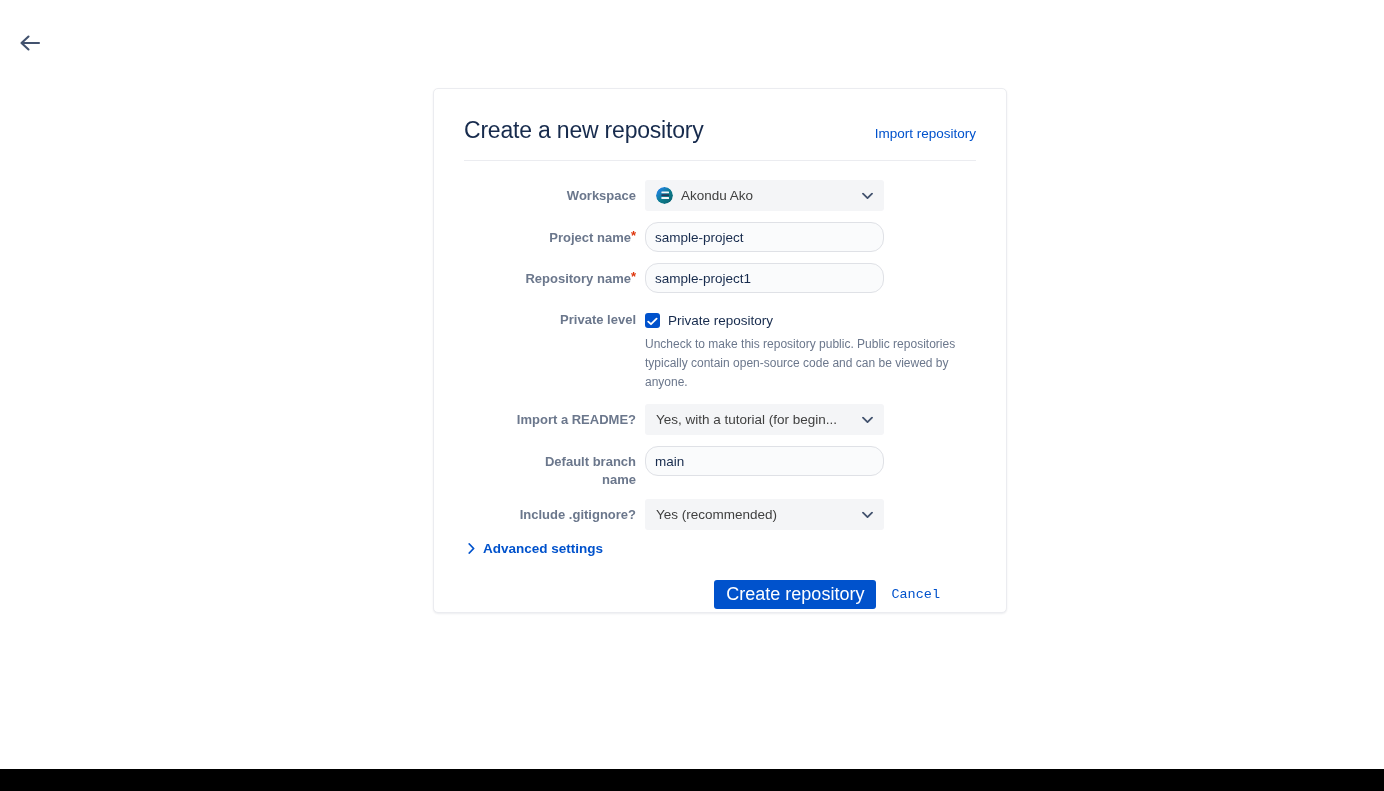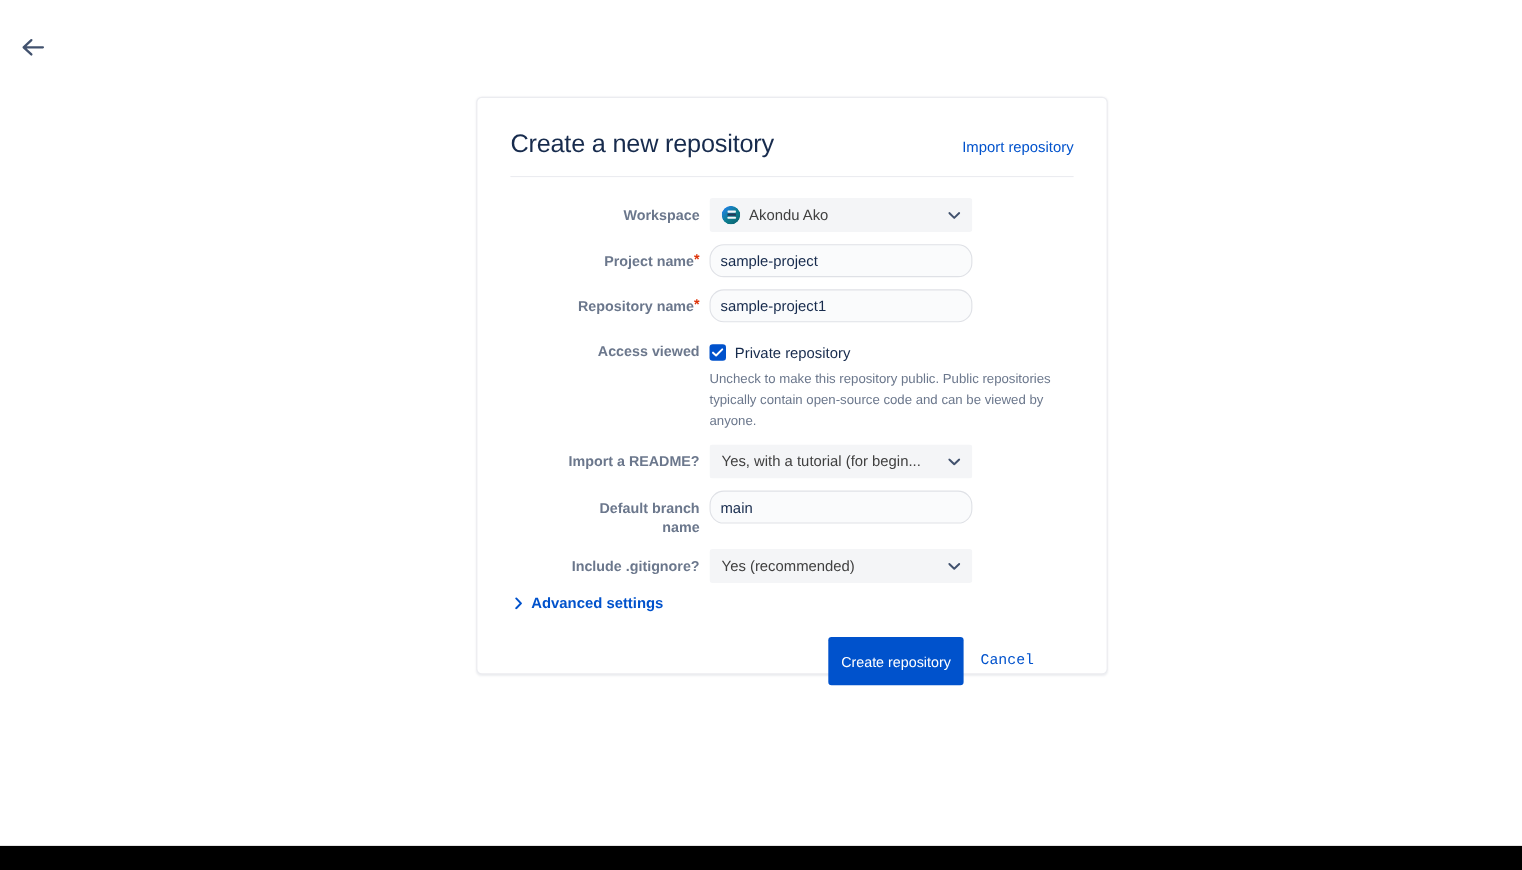--- a/index.html
+++ b/index.html
@@ -211,24 +211,24 @@
     align-items: center;
     justify-content: flex-end;
     margin-top: 23px;
     padding-right: 26px;
   }
   .btn-primary {
     background: #0052cc;
     color: #ffffff;
     border: none;
     border-radius: 3px;
-    font-size: 13px;
+    font-size: 18px;
     font-family: "Liberation Sans", sans-serif;
     padding: 0 12px;
-    height: 44px;
+    height: 29px;
     cursor: pointer;
     white-space: nowrap;
   }
   .btn-link {
     background: transparent;
     border: none;
     color: #0052cc;
     font-size: 13.5px;
     font-family: Liberation Mono, monospace;
     padding: 0 10px;
@@ -305,21 +305,21 @@
       </div>
 
       <div class="row">
         <div class="row-label"><span>Repository name</span><span class="req">*</span></div>
         <div class="row-field">
           <input class="textinput" type="text" value="sample-project1" style="">
         </div>
       </div>
 
       <div class="row">
-        <div class="row-label">Access viewed</div>
+        <div class="row-label">Private level</div>
         <div class="row-field">
           <div class="check-row">
             <span class="checkbox">
               <span>
                 <svg width="11" height="9" viewBox="0 0 11 9" fill="none" aria-hidden="true">
                   <path d="M1.2 4.6L4.0 7.2L9.6 1.6" stroke="#ffffff" stroke-width="1.8" stroke-linecap="round" stroke-linejoin="round"></path>
                 </svg>
               </span>
             </span>
             <span class="check-label">Private repository</span>

